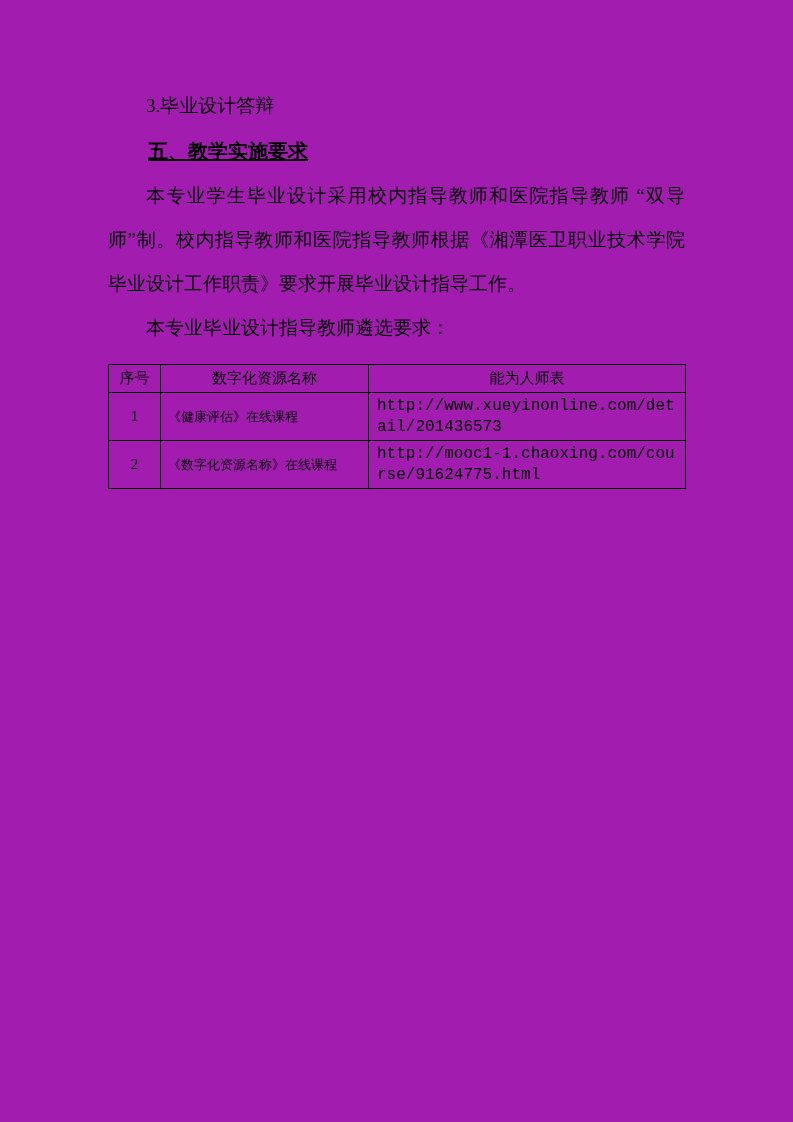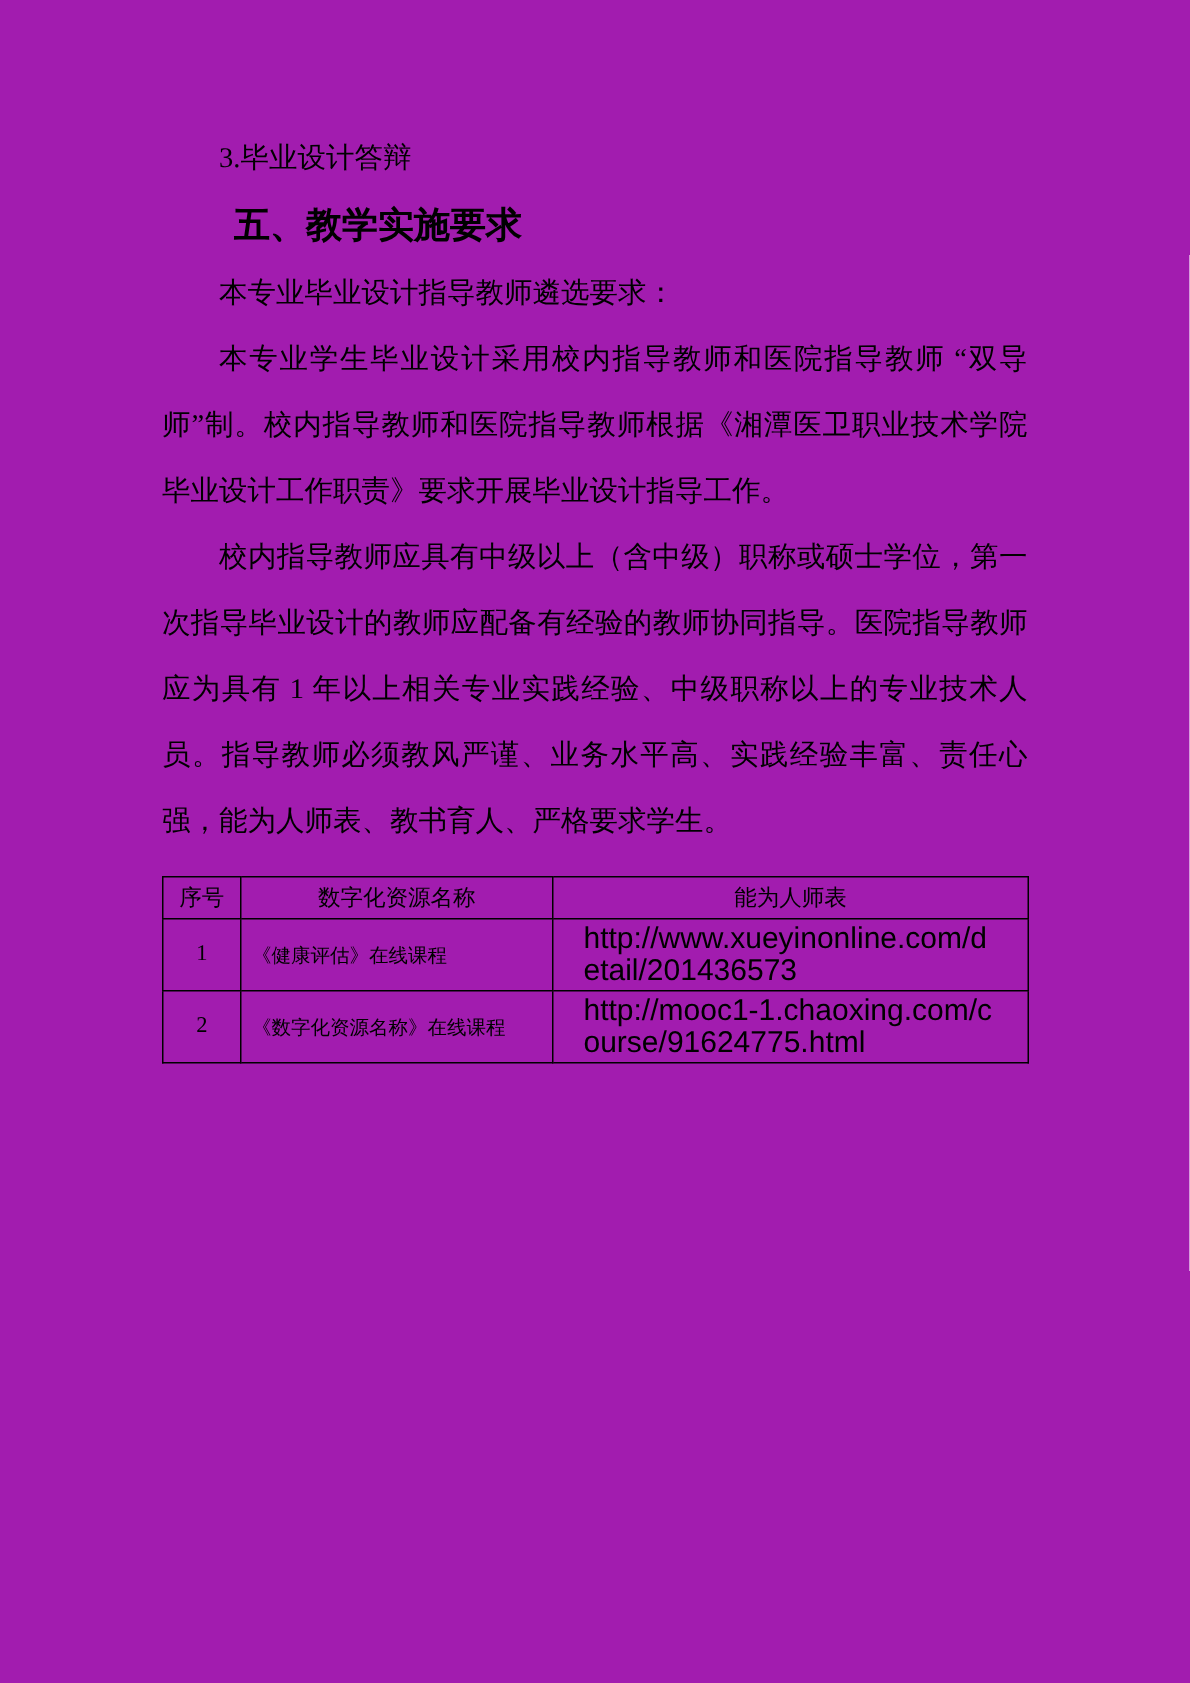--- a/index.html
+++ b/index.html
@@ -23,24 +23,25 @@
     text-align: justify;
     text-justify: inter-ideograph;
   }
   .indent { text-indent: 2em; }
   .sub-title {
     font-size: 19px;
     line-height: 44px;
     text-indent: 2em;
   }
   .heading {
-    font-size: 24px;
+    font-size: 20px;
     font-weight: bold;
     line-height: 46px;
     text-indent: 2em;
+    text-decoration: underline;
   }
   table.resource-table {
     border-collapse: collapse;
     width: 577px;
     margin-top: 14px;
     table-layout: fixed;
   }
   table.resource-table th,
   table.resource-table td {
     border: 1px solid #000000;
@@ -54,44 +55,43 @@
   }
   td.cell-num {
     text-align: center;
     font-size: 15px;
   }
   td.cell-name {
     font-size: 13px;
     padding-left: 7px;
   }
   td.cell-url {
-    font-family: Liberation Sans, sans-serif;
-    font-size: 20px;
+    font-family: Liberation Mono, monospace;
+    font-size: 16px;
     line-height: 21px;
     word-break: break-all;
-    padding: 2px 20px;
+    padding: 2px 8px;
   }
   tr.data-row { height: 48px; }
 </style>
 </head>
 <body>
 
 <div class="page">
 
   <p class="sub-title">3.毕业设计答辩</p>
 
 
   <p class="heading">五、教学实施要求</p>
 
 
+  <p class="para indent">本专业学生毕业设计采用校内指导教师和医院指导教师 “双导师”制。校内指导教师和医院指导教师根据《湘潭医卫职业技术学院毕业设计工作职责》要求开展毕业设计指导工作。</p>
+
   <p class="para indent">本专业毕业设计指导教师遴选要求：</p>
 
-  <p class="para indent">本专业学生毕业设计采用校内指导教师和医院指导教师 “双导师”制。校内指导教师和医院指导教师根据《湘潭医卫职业技术学院毕业设计工作职责》要求开展毕业设计指导工作。</p>
-
-  <p class="para indent">校内指导教师应具有中级以上（含中级）职称或硕士学位，第一次指导毕业设计的教师应配备有经验的教师协同指导。医院指导教师应为具有 1 年以上相关专业实践经验、中级职称以上的专业技术人员。指导教师必须教风严谨、业务水平高、实践经验丰富、责任心强，能为人师表、教书育人、严格要求学生。</p>
 
 
   <table class="resource-table">
     <colgroup>
       <col style="width:52px">
       <col style="width:208px">
       <col style="width:317px">
     </colgroup>
     <thead>
       <tr>

